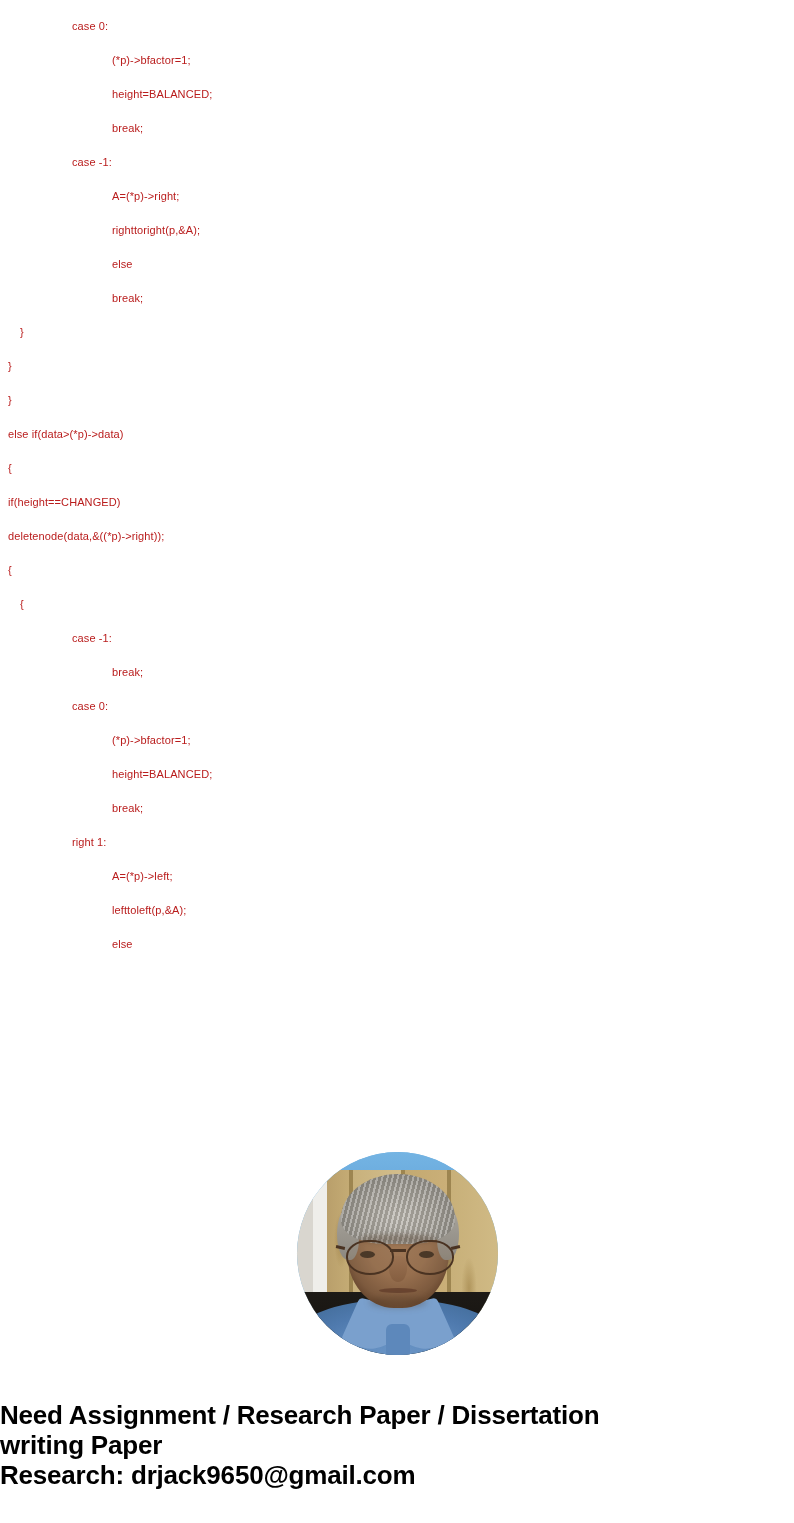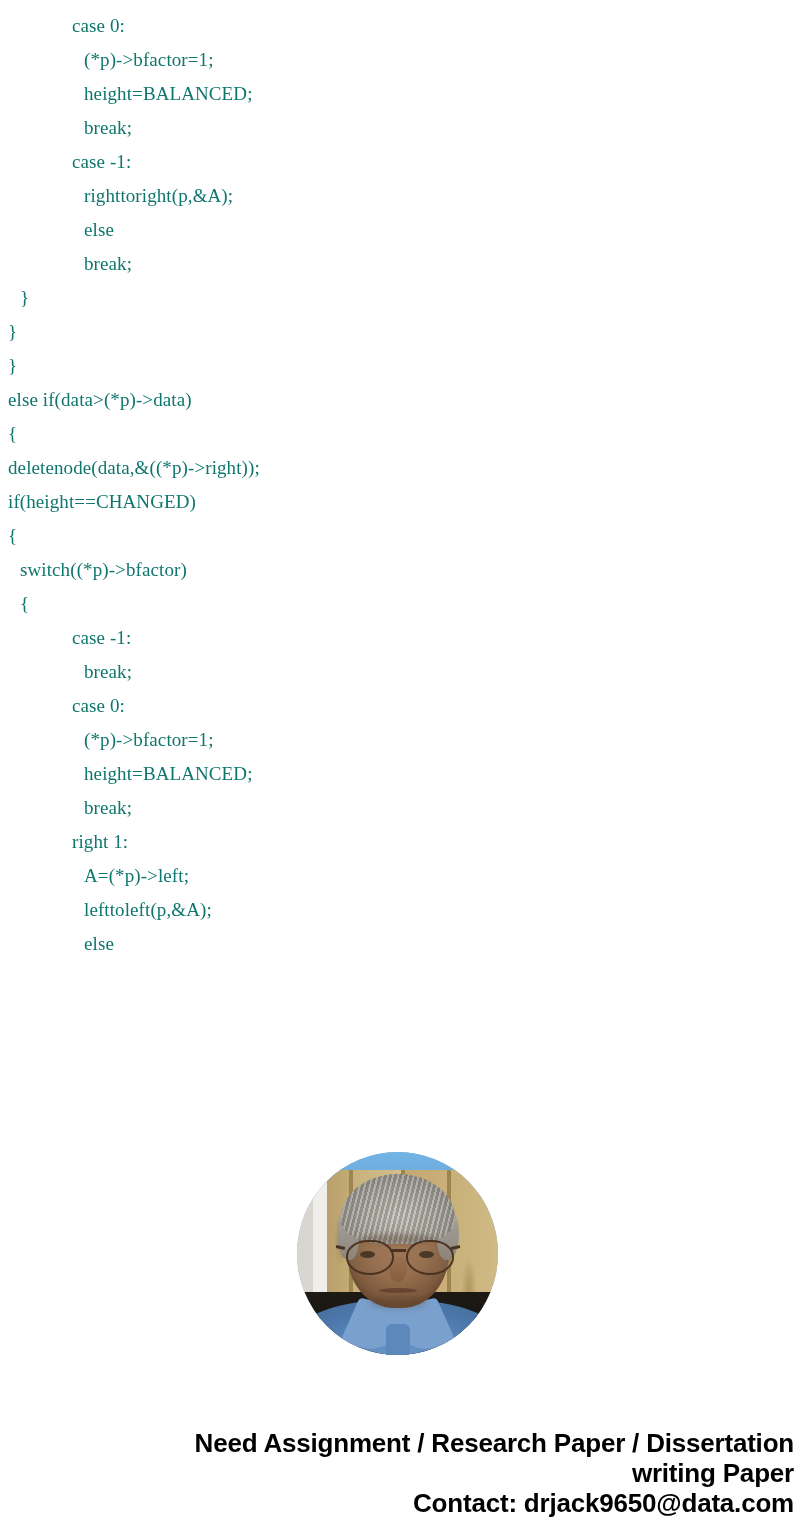--- a/index.html
+++ b/index.html
@@ -17,32 +17,32 @@
 
   
   #code-listing {
     position: absolute;
     left: 0;
     top: 0;
     width: 794px;
     padding-top: 9px;
   }
   .code-line {
-    font-family: Liberation Serif, serif;
-    font-size: 19px;
+    font-family: Liberation Sans, sans-serif;
+    font-size: 11px;
     line-height: 34px;
     height: 34px;
-    color: #0f766e;
+    color: #b91c1c;
     white-space: pre;
     letter-spacing: 0.1px;
   }
   .ind-0 { padding-left: 8px; }
   .ind-1 { padding-left: 20px; }
   .ind-2 { padding-left: 72px; }
-  .ind-3 { padding-left: 84px; }
+  .ind-3 { padding-left: 112px; }
 
   
   #portrait-wrapper {
     position: absolute;
     left: 297px;
     top: 1152px;
     width: 201px;
     height: 203px;
   }
   #portrait-photo {
@@ -244,52 +244,51 @@
     border-radius: 50%;
     filter: blur(3px);
   }
 
   
   #ad-footer {
     position: absolute;
     left: 0;
     top: 1400px;
     width: 794px;
-    text-align: right;
+    text-align: left;
     font-family: "Liberation Sans", "DejaVu Sans", sans-serif;
     font-weight: bold;
     font-size: 26px;
     line-height: 30px;
     color: #000000;
     letter-spacing: -0.2px;
-    margin-top: 28px;
   }
   #ad-footer .ad-line { display: block; }
 </style>
 </head>
 <body>
 
 <div id="code-listing">
     <div class="code-line ind-2">case 0:</div>
     <div class="code-line ind-3">(*p)-&gt;bfactor=1;</div>
     <div class="code-line ind-3">height=BALANCED;</div>
     <div class="code-line ind-3">break;</div>
     <div class="code-line ind-2">case -1:</div>
+    <div class="code-line ind-3">A=(*p)-&gt;right;</div>
     <div class="code-line ind-3">righttoright(p,&amp;A);</div>
     <div class="code-line ind-3">else</div>
     <div class="code-line ind-3">break;</div>
     <div class="code-line ind-1">}</div>
     <div class="code-line ind-0">}</div>
     <div class="code-line ind-0">}</div>
     <div class="code-line ind-0">else if(data&gt;(*p)-&gt;data)</div>
     <div class="code-line ind-0">{</div>
+    <div class="code-line ind-0">if(height==CHANGED)</div>
     <div class="code-line ind-0">deletenode(data,&amp;((*p)-&gt;right));</div>
-    <div class="code-line ind-0">if(height==CHANGED)</div>
     <div class="code-line ind-0">{</div>
-    <div class="code-line ind-1">switch((*p)-&gt;bfactor)</div>
     <div class="code-line ind-1">{</div>
     <div class="code-line ind-2">case -1:</div>
     <div class="code-line ind-3">break;</div>
     <div class="code-line ind-2">case 0:</div>
     <div class="code-line ind-3">(*p)-&gt;bfactor=1;</div>
     <div class="code-line ind-3">height=BALANCED;</div>
     <div class="code-line ind-3">break;</div>
     <div class="code-line ind-2">right 1:</div>
     <div class="code-line ind-3">A=(*p)-&gt;left;</div>
     <div class="code-line ind-3">lefttoleft(p,&amp;A);</div>
@@ -325,14 +324,14 @@
       <div class="p-bridge"></div>
       <div class="p-temple-l"></div>
       <div class="p-temple-r"></div>
     </div>
   </div>
 </div>
 
 <div id="ad-footer">
   <span class="ad-line">Need Assignment / Research Paper / Dissertation</span>
   <span class="ad-line">writing Paper</span>
-  <span class="ad-line">Contact: drjack9650@data.com</span>
+  <span class="ad-line">Research: drjack9650@gmail.com</span>
 </div>
 
 </body></html>

